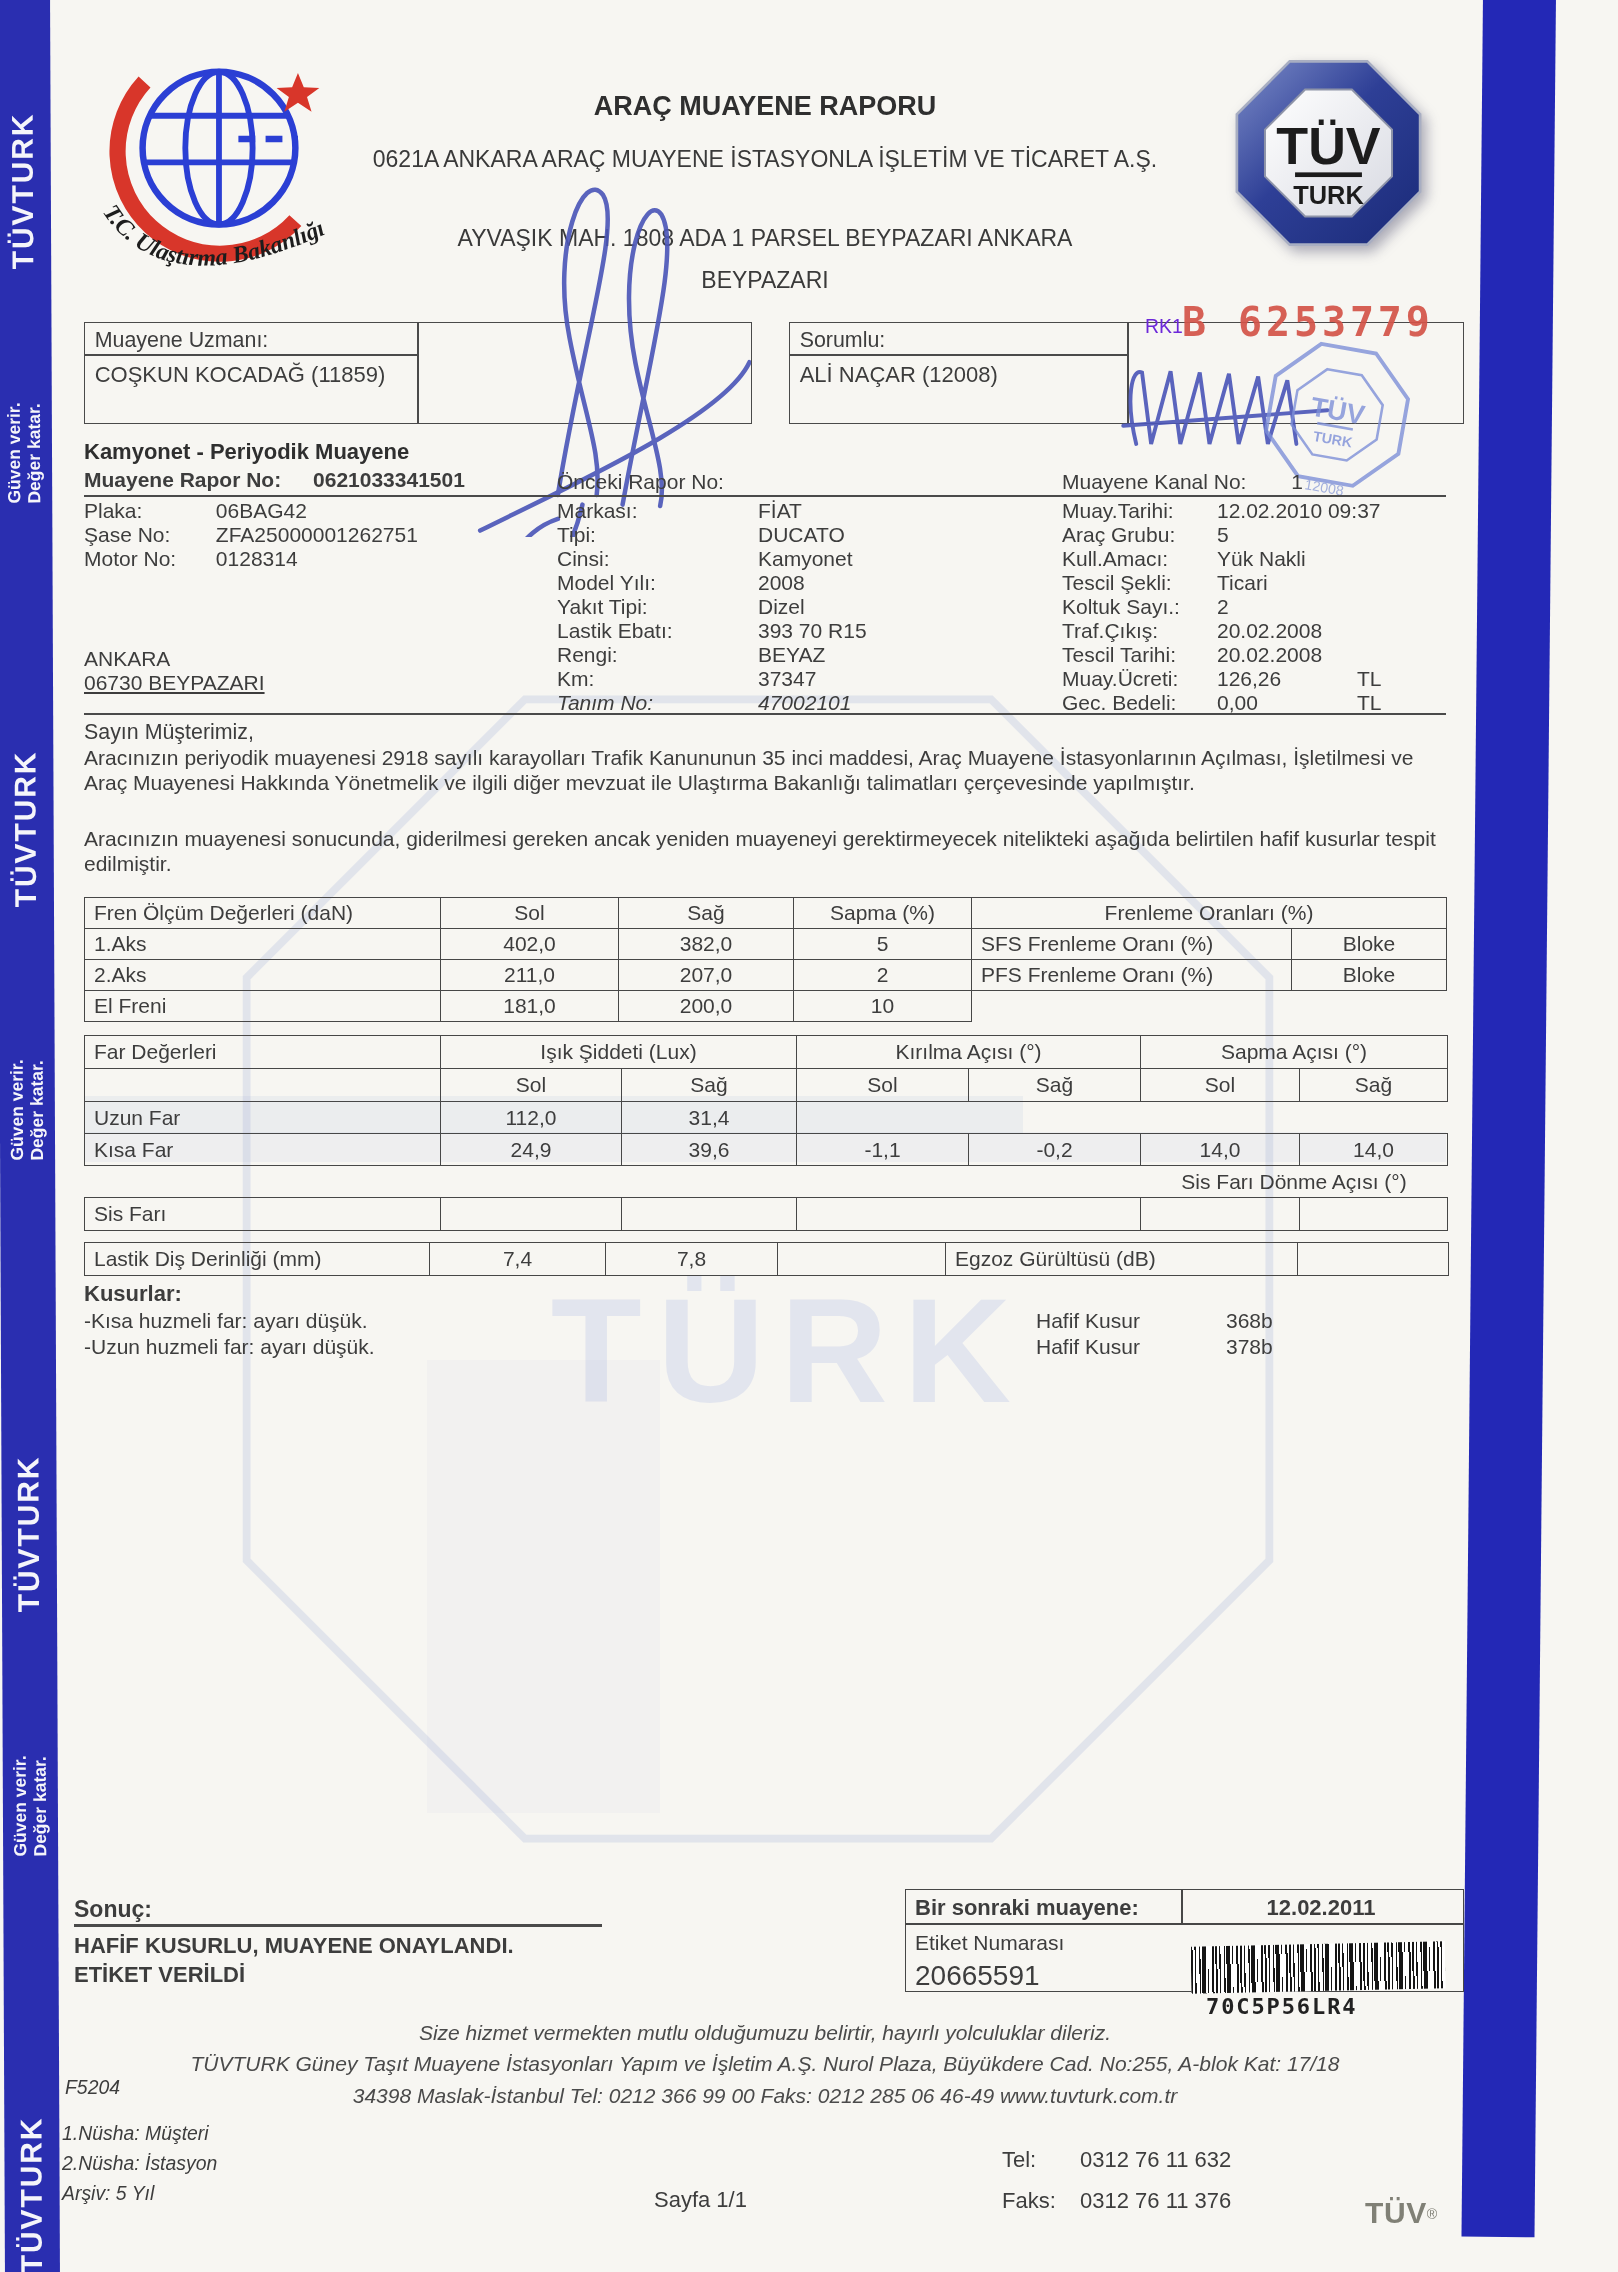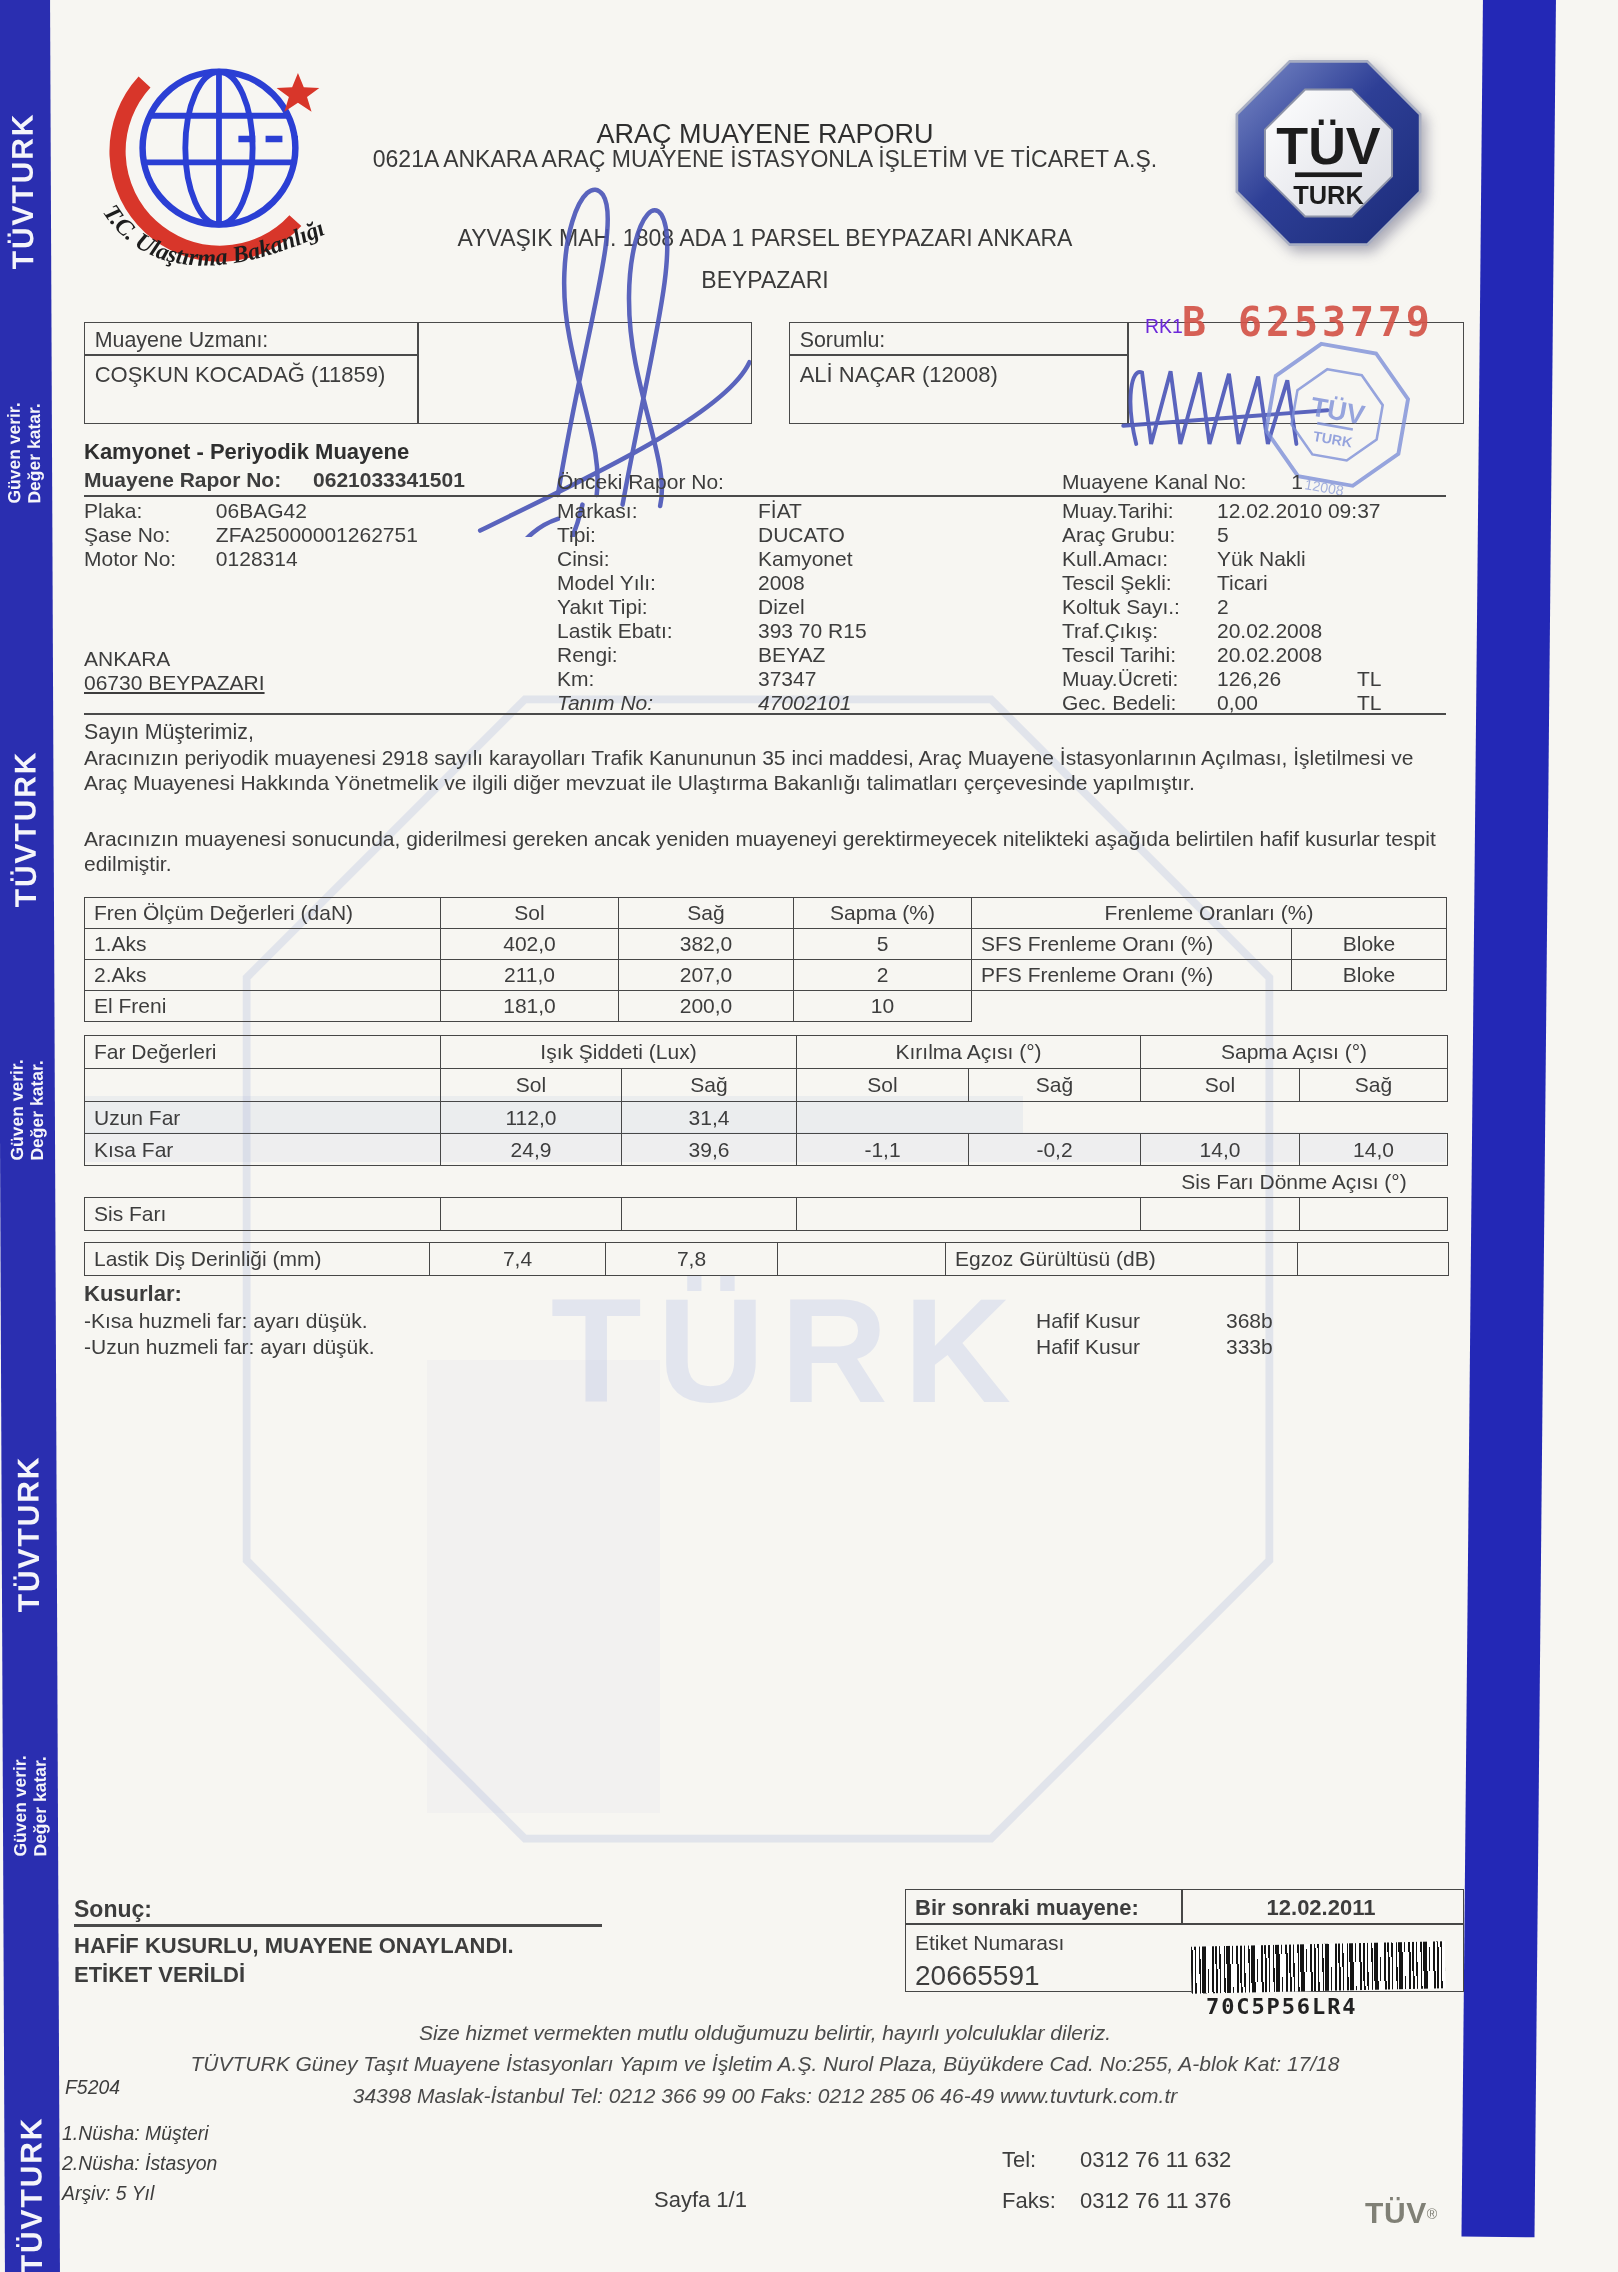--- a/index.html
+++ b/index.html
@@ -12,21 +12,21 @@
   .b{font-weight:bold;}
   .i{font-style:italic;}
   .center-line{position:absolute; left:84px; width:1362px; text-align:center;}
   
   .band-left{position:absolute; left:0; top:0; width:55px; height:2273px; background:#2a2eb0; transform:rotate(-0.25deg);}
   .band-right{position:absolute; left:1483px; top:-5.2px; width:73px; height:2242px; background:#2328b6; transform:rotate(0.55deg); transform-origin:top center;}
   .vtext{position:absolute; left:27px; transform:translate(-50%,-50%) rotate(-90deg); white-space:nowrap; color:#f5f5fa;}
   .band-brand{font-size:30px; font-weight:bold; letter-spacing:1.9px;}
   .band-tag{font-size:17.5px; font-weight:bold; line-height:20px;}
   
-  .title{font-size:27px; font-weight:normal; color:#2f2f2f;margin-top:28px;}
+  .title{font-size:27px; font-weight:bold; color:#2f2f2f;}
   .station{font-size:23px; color:#3a3a3a;}
   .addr{font-size:23px; color:#3a3a3a;}
   
   .obox{position:absolute; border:1.9px solid #4a4a4a; background:transparent;}
   .obox .divider{position:absolute; top:0; bottom:0; width:1.9px; background:#4a4a4a;}
   .obox .underline{position:absolute; height:1.9px; background:#4a4a4a;}
   .olabel{position:absolute; font-size:21.4px;}
   .oname{position:absolute; font-size:22px;}
   .serial-red{position:absolute; font-family:"DejaVu Sans Mono", monospace; font-weight:bold; font-size:40px; letter-spacing:3.9px; color:rgba(211,82,72,.92);}
   .serial-prefix{position:absolute; font-size:19.4px; color:#6d28d9;}
@@ -360,21 +360,21 @@
     </tr>
   </tbody>
     </table>
 
   <div class="abs b" style="left:84px; top:1281px; font-size:22px;">Kusurlar:</div>
   <div class="defline" style="left:84px; top:1309px;">-Kısa huzmeli far: ayarı düşük.</div>
   <div class="defline" style="left:1036px; top:1309px;">Hafif Kusur</div>
   <div class="defline" style="left:1226px; top:1309px;">368b</div>
   <div class="defline" style="left:84px; top:1335px;">-Uzun huzmeli far: ayarı düşük.</div>
   <div class="defline" style="left:1036px; top:1335px;">Hafif Kusur</div>
-  <div class="defline" style="left:1226px; top:1335px;">333b</div>
+  <div class="defline" style="left:1226px; top:1335px;">378b</div>
 
   <div class="abs b" style="left:74px; top:1896px; font-size:23px;">Sonuç:</div>
   <div class="hr" style="left:74px; top:1924px; width:528px; height:3.2px;"></div>
   <div class="abs b" style="left:74px; top:1933px; font-size:22px;">HAFİF KUSURLU, MUAYENE ONAYLANDI.</div>
   <div class="abs b" style="left:74px; top:1962px; font-size:22px;">ETİKET VERİLDİ</div>
 
   <div class="rbox" style="left:905px; top:1889px; width:557px; height:101px;">
     <div class="abs" style="left:0; top:33px; width:100%; height:1.9px; background:#474747;"></div>
     <div class="abs" style="left:275px; top:0; width:1.9px; height:35px; background:#474747;"></div>
     <div class="abs b" style="left:9px; top:5.2px; font-size:22px;">Bir sonraki muayene:</div>

